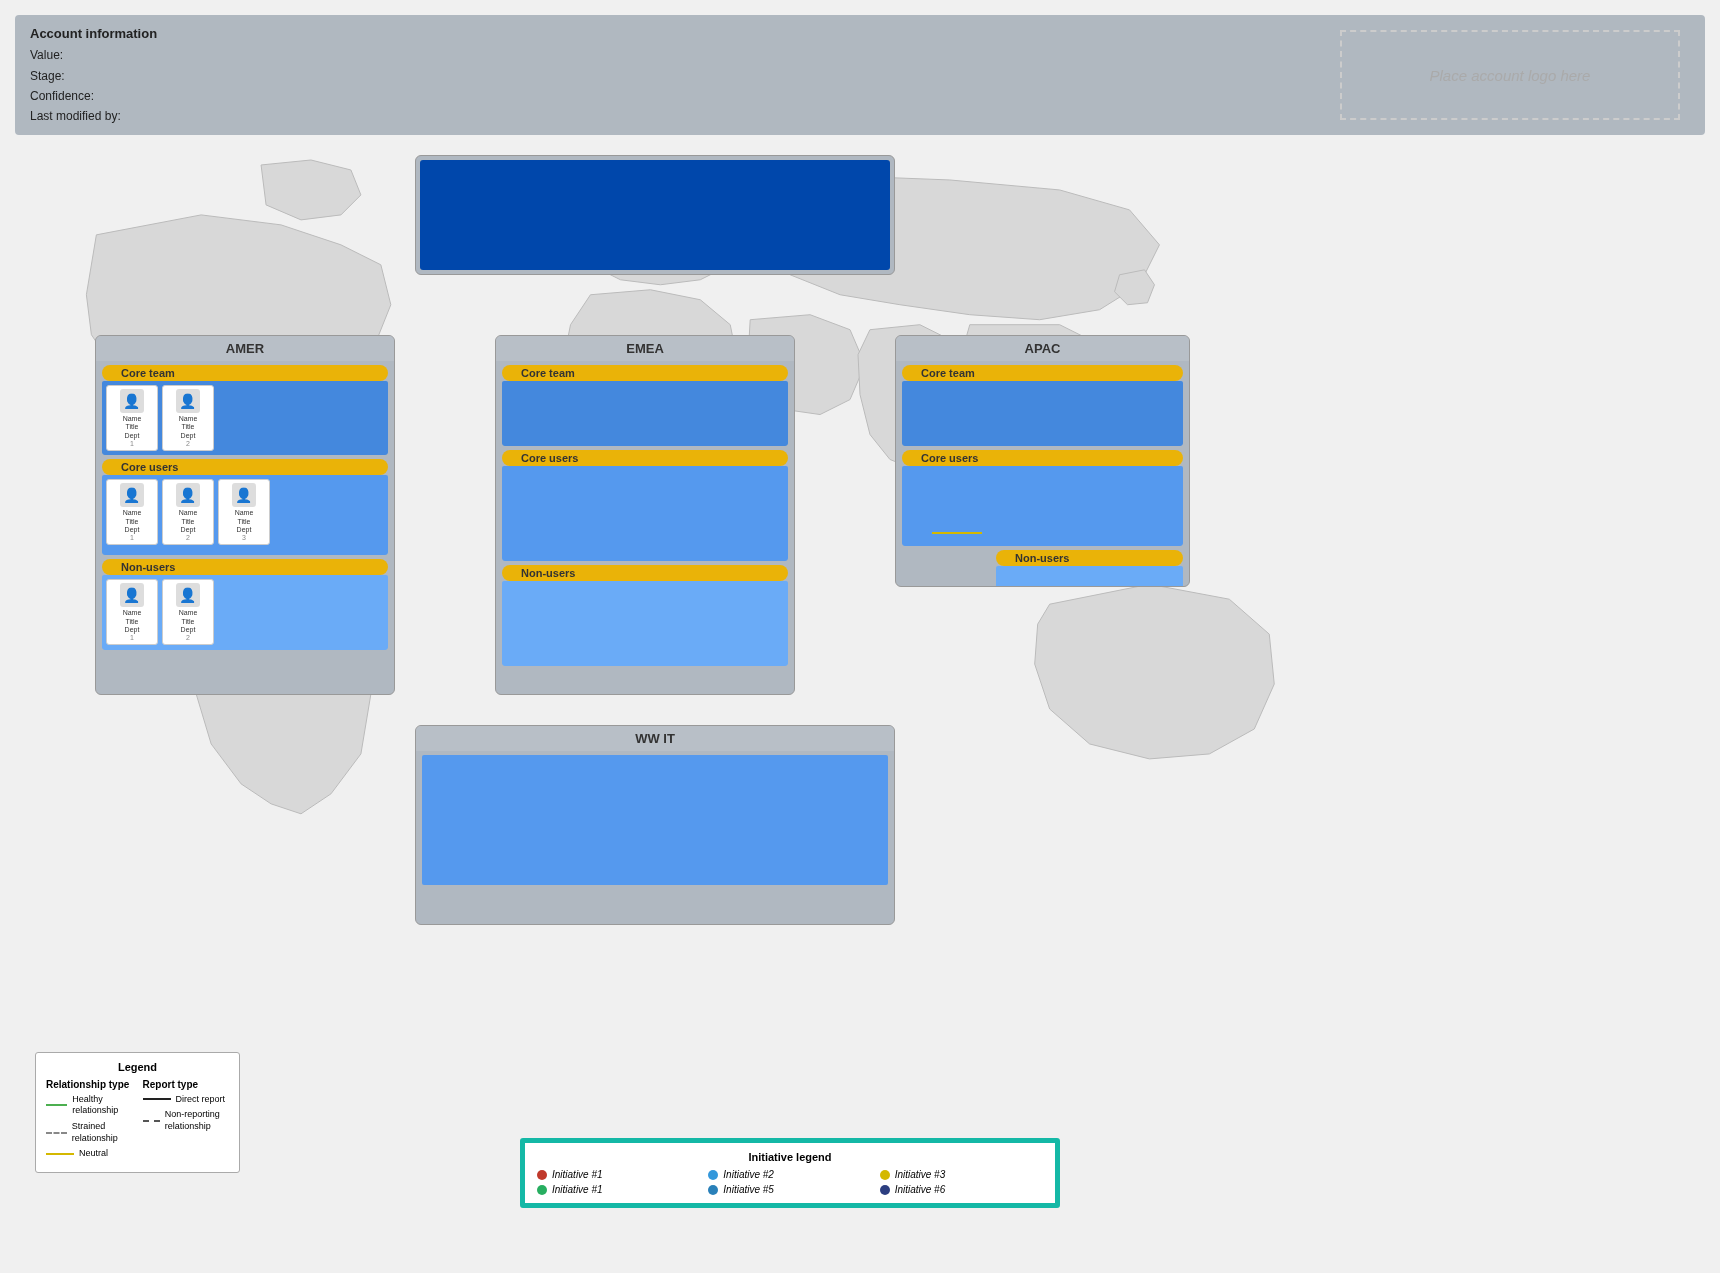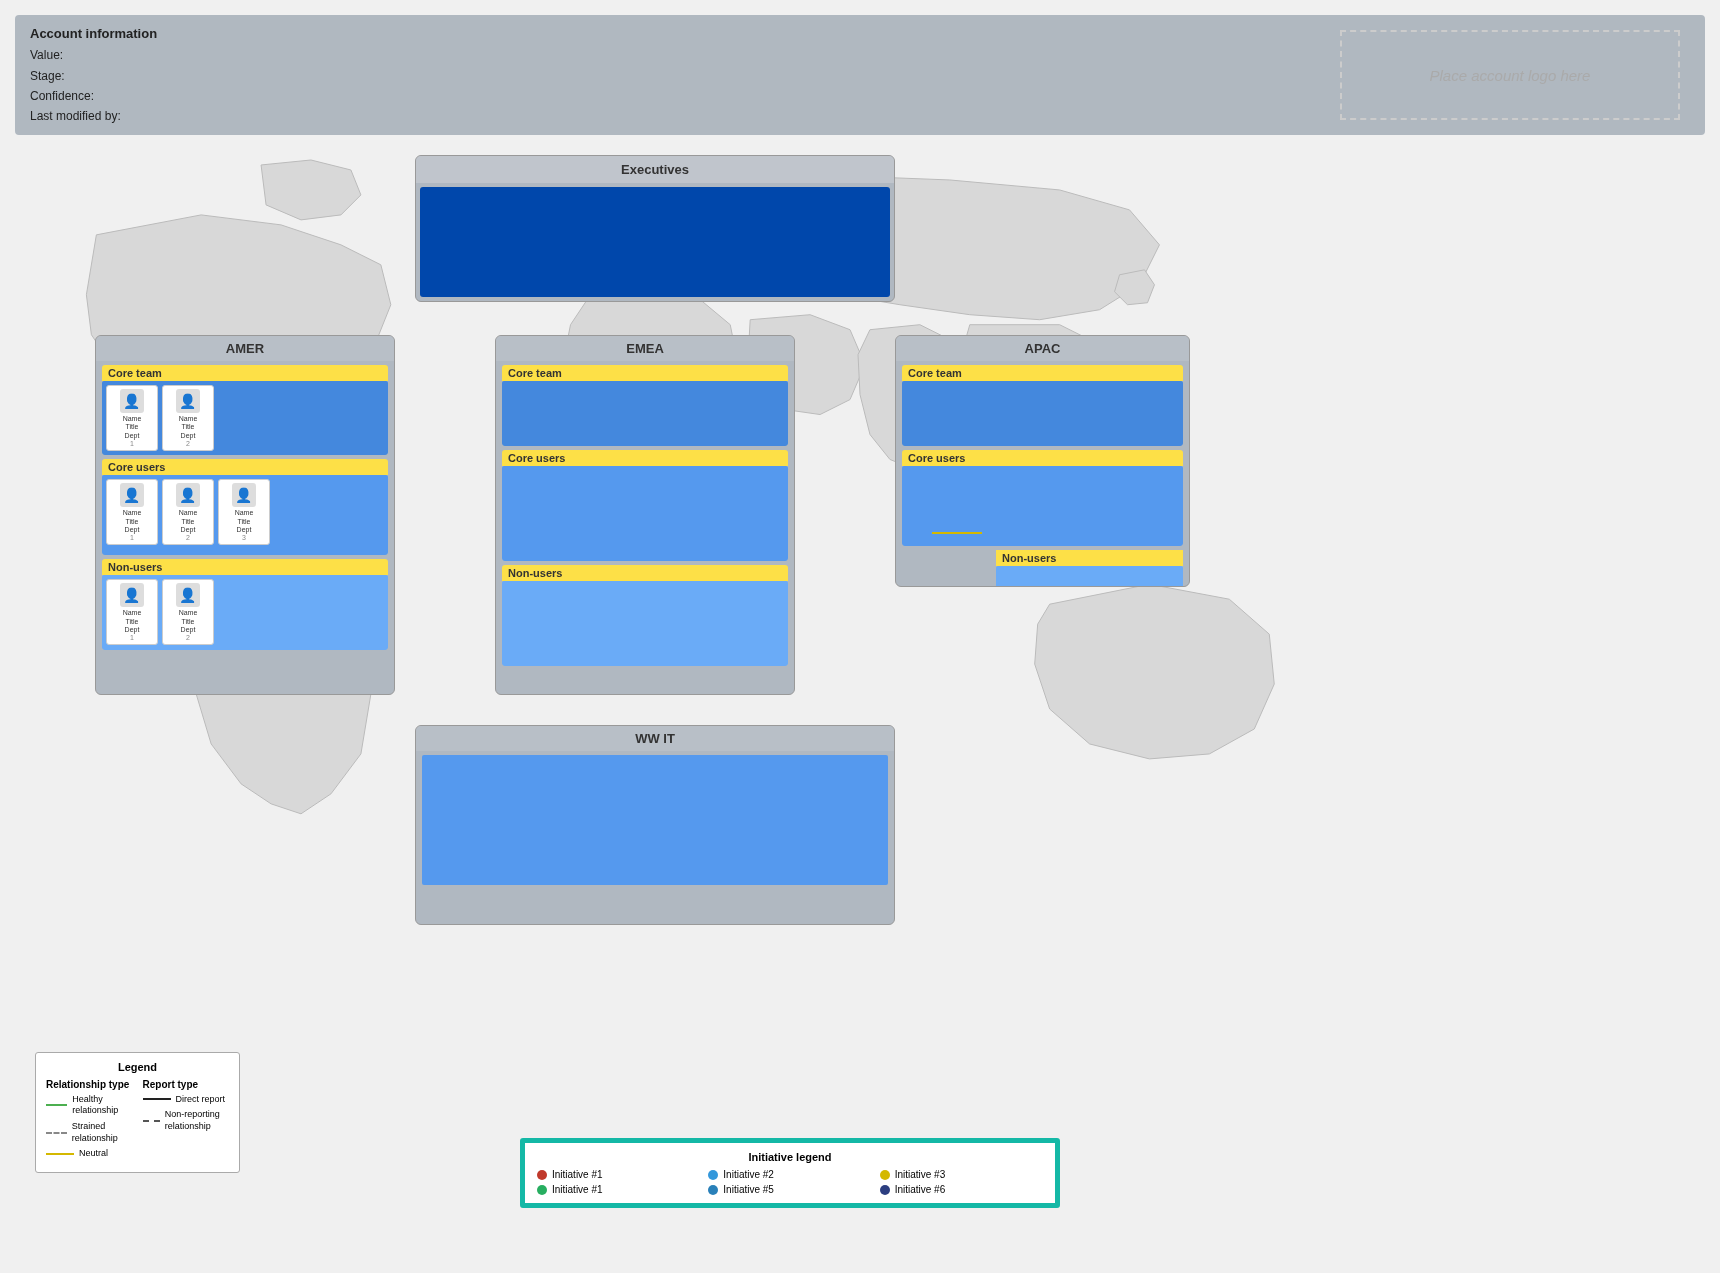--- a/index.html
+++ b/index.html
@@ -106,22 +106,23 @@
     
     .section-box {
       margin: 4px 6px;
       border-radius: 3px;
       overflow: hidden;
     }
     .section-label {
       font-size: 11px;
       font-weight: bold;
       color: #333;
-      padding: 2px 6px;
-      background: #fde047;
+      padding: 2px 19px;
+      background: #eab308;
+      border-radius: 8px;
     }
     .section-inner {
       background: #4488DD;
       min-height: 55px;
       border-radius: 2px;
       padding: 4px;
       display: flex;
       align-items: flex-start;
       flex-wrap: wrap;
       gap: 4px;
@@ -252,20 +253,21 @@
       display: grid;
       grid-template-columns: repeat(3, 1fr);
       row-gap: 4px;
       column-gap: 8px;
     }
     .initiative-item {
       display: flex;
       align-items: center;
       gap: 5px;
       font-size: 10px;
+      font-style: italic;
     }
     .dot {
       width: 10px;
       height: 10px;
       border-radius: 50%;
       flex-shrink: 0;
     }
 
     
     .nonusers-inner {
@@ -312,23 +314,20 @@
 
     <path d="M970,170 L1060,170 L1100,190 L1110,220 L1090,250 L1050,265 L1010,255 L975,235 L960,205 Z" fill="#d8d8d8" stroke="#bbb" stroke-width="1"></path>
 
     <path d="M1050,450 L1150,430 L1230,445 L1270,480 L1275,530 L1255,575 L1210,600 L1150,605 L1090,590 L1050,555 L1035,510 L1038,470 Z" fill="#d8d8d8" stroke="#bbb" stroke-width="1"></path>
 
     <path d="M1120,120 L1145,115 L1155,130 L1148,148 L1128,150 L1115,137 Z" fill="#d8d8d8" stroke="#bbb" stroke-width="1"></path>
   </svg>
 </div>
 
 <div class="executives-box region-box" style="top:155px;left:415px;width:480px;">
-  <div class="executives-header">
-    <span>Executives</span>
-  </div>
   <div class="executives-inner"></div>
 </div>
 
 <div class="region-box amer-box">
   <div class="region-header">
     <span>AMER</span>
   </div>
 
   <div class="section-box">
     <div class="section-label">Core team</div>

